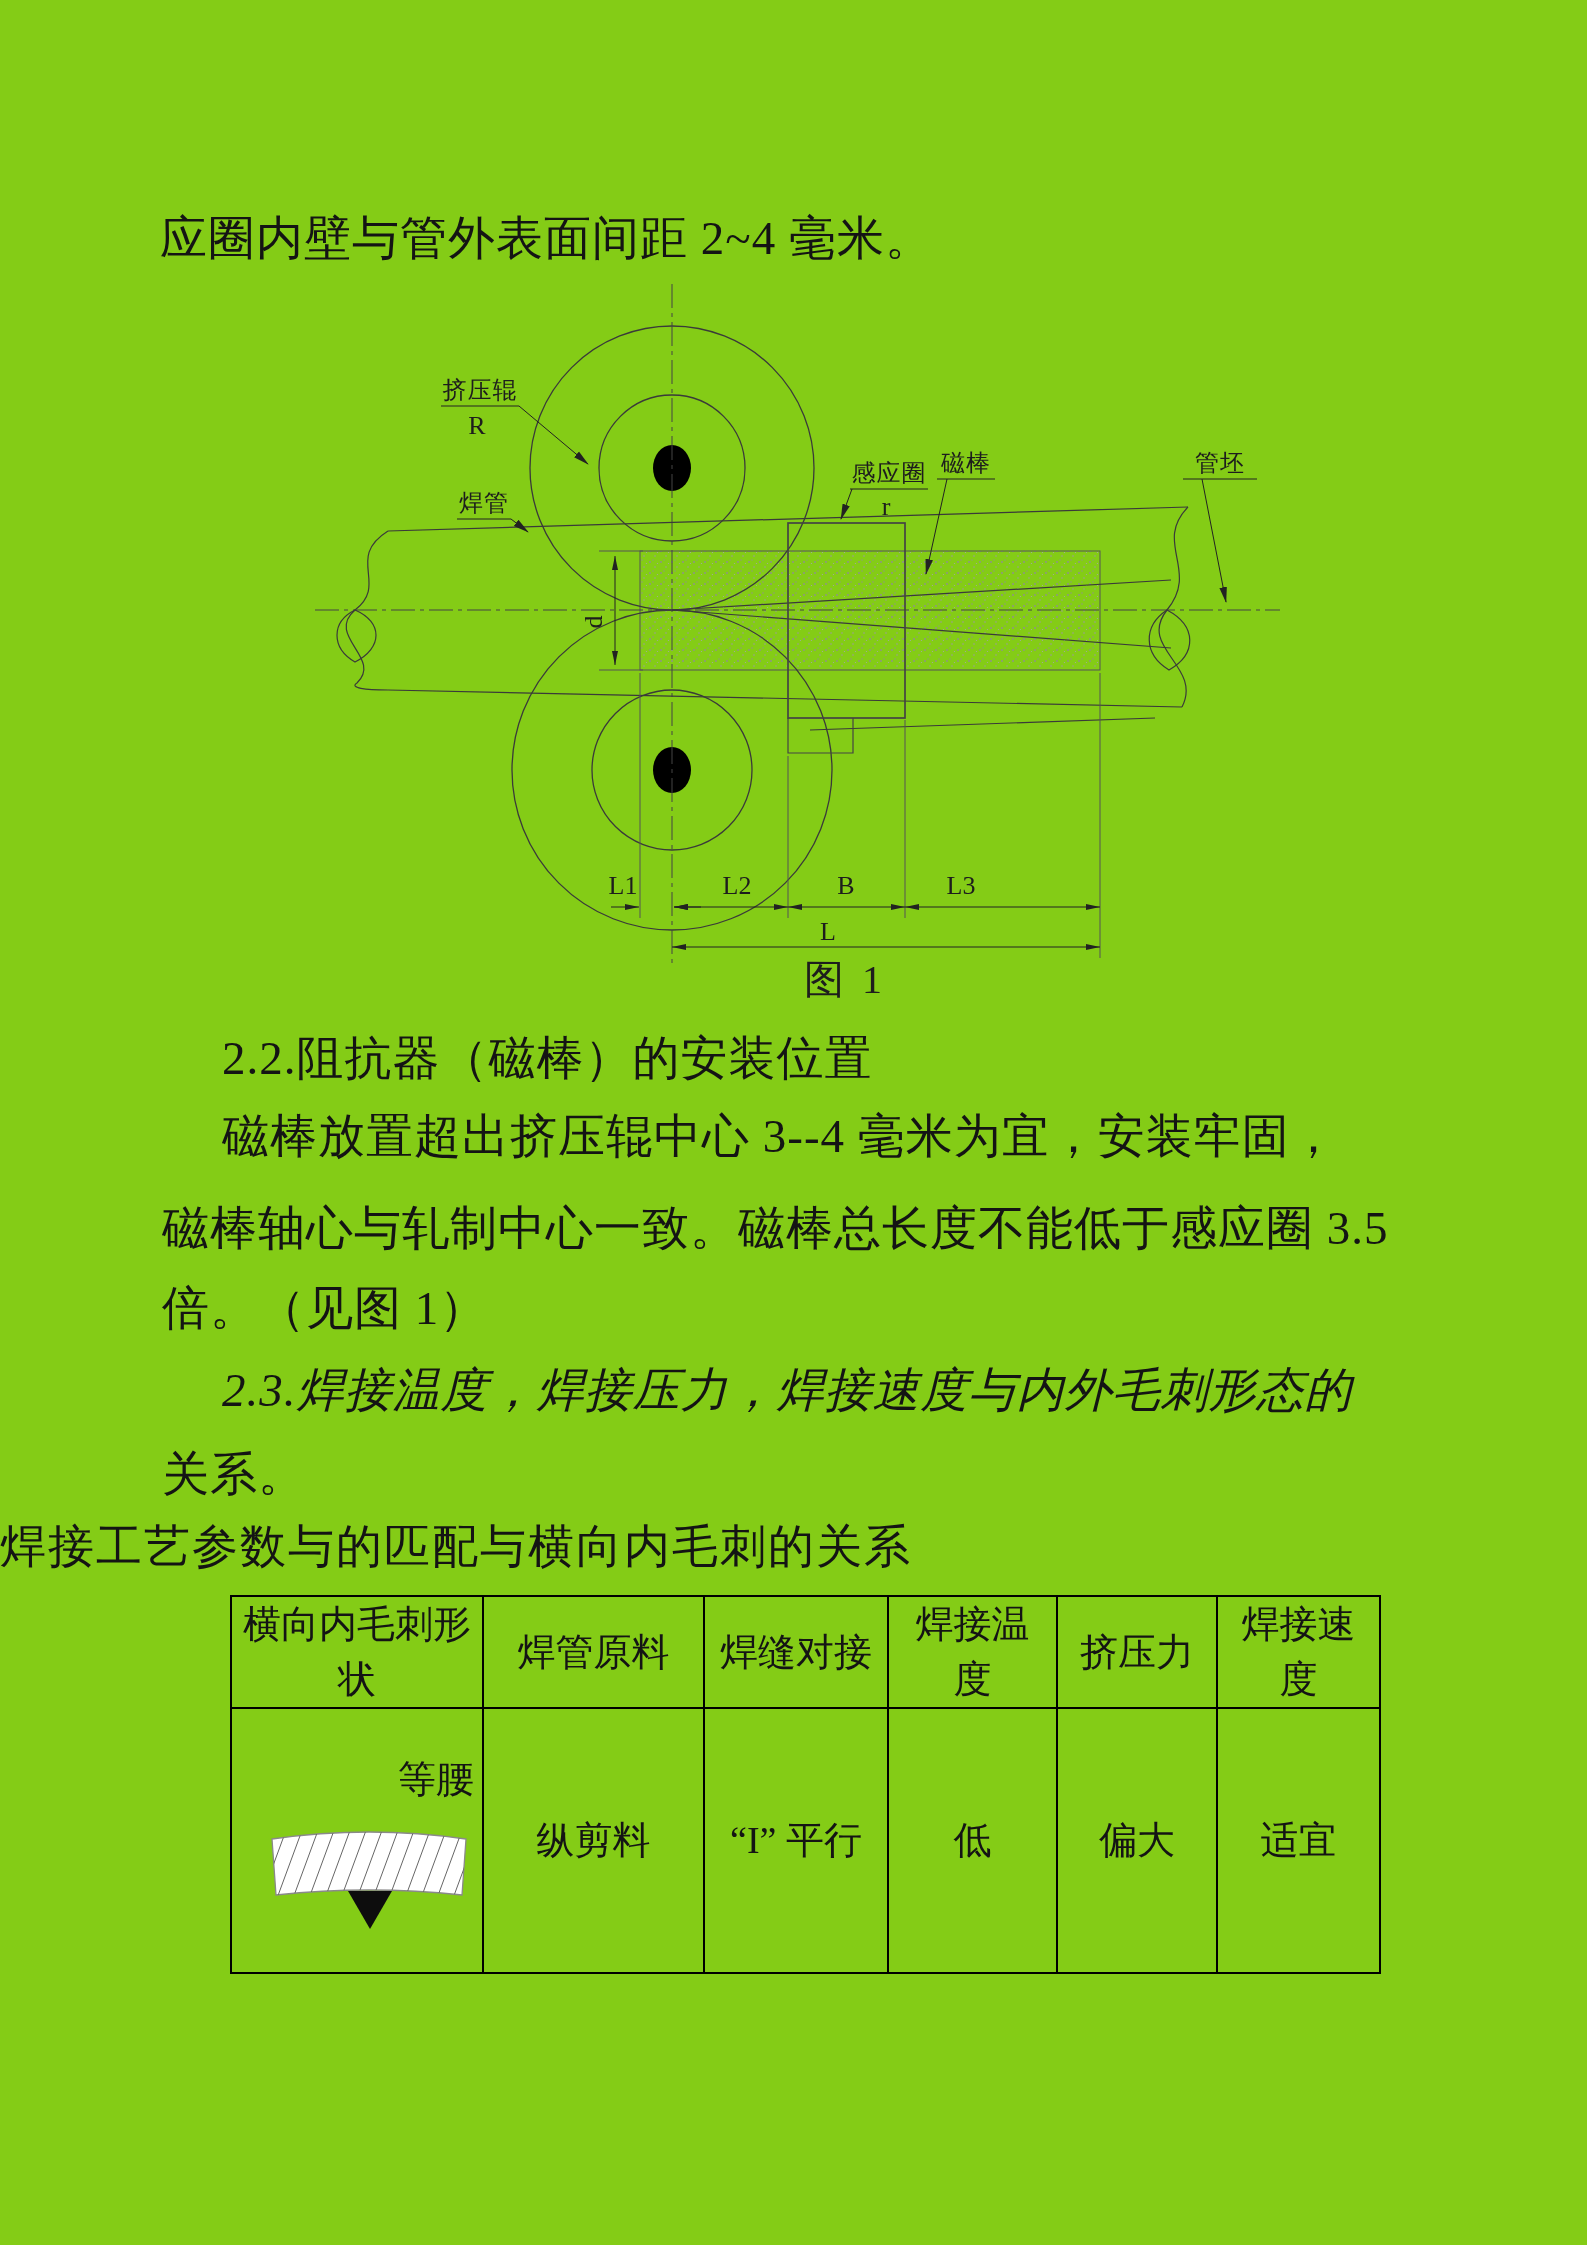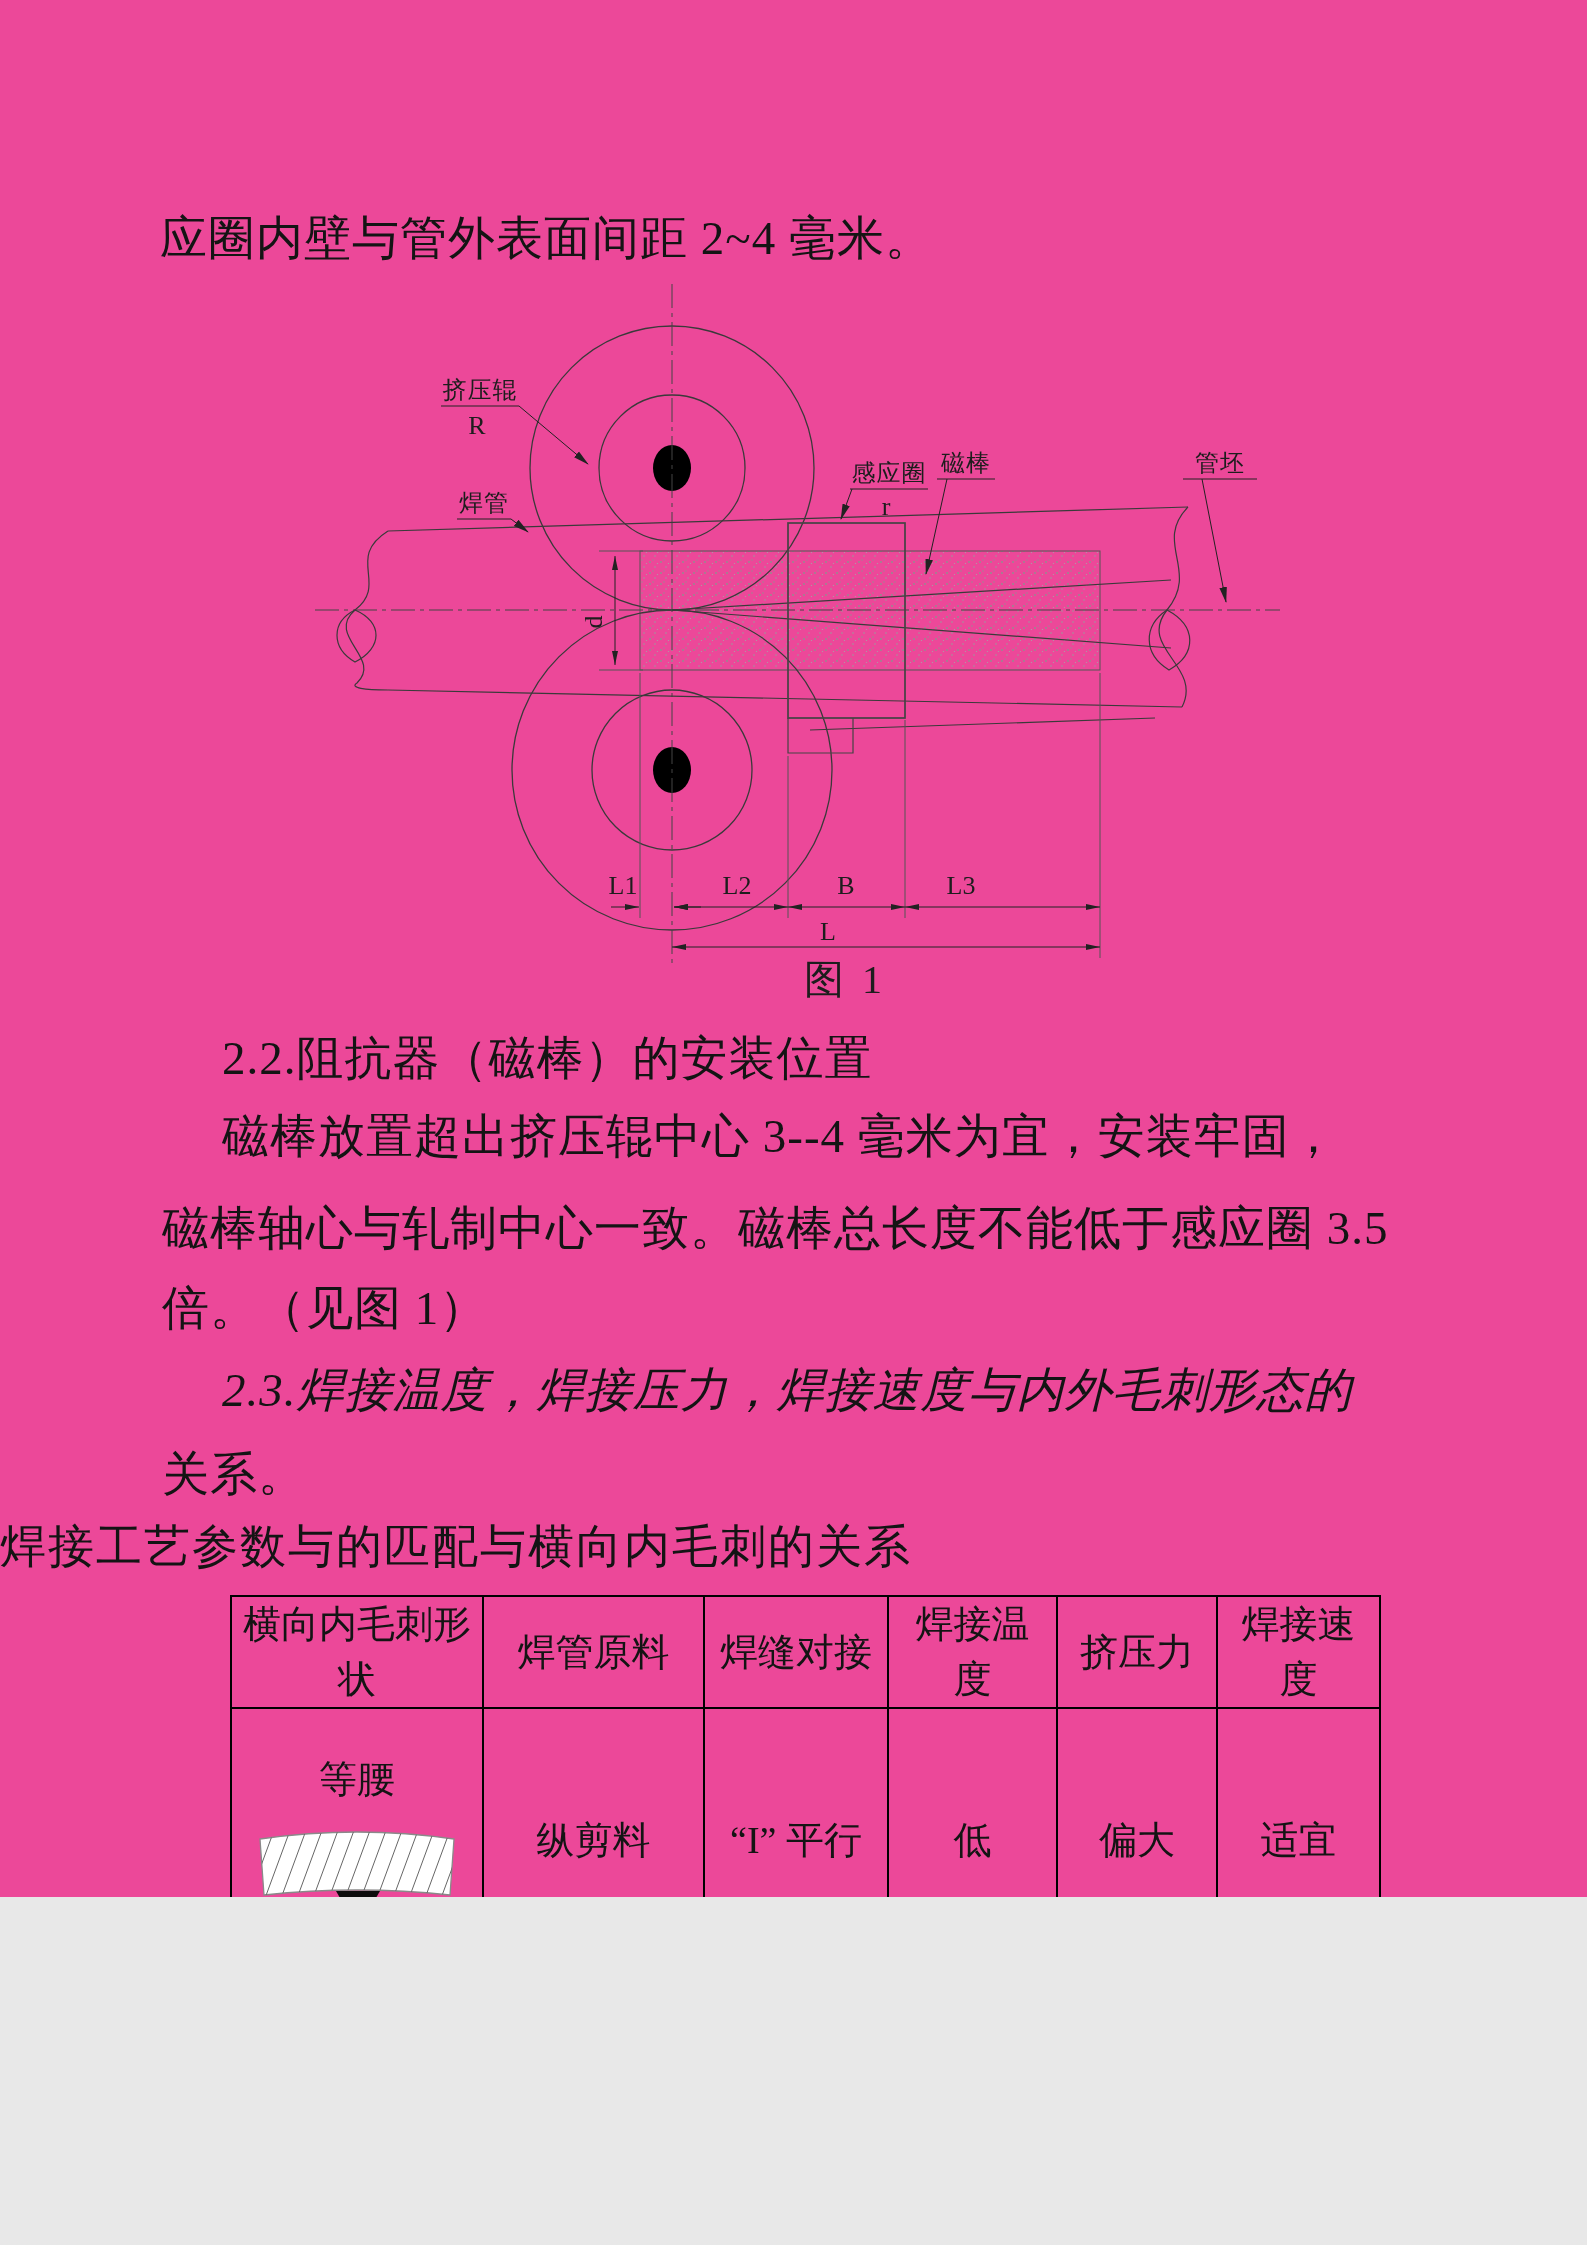--- a/index.html
+++ b/index.html
@@ -1,19 +1,19 @@
 <!DOCTYPE html>
 <html><head>
 <meta charset="utf-8">
 <style>
   html,body{margin:0;padding:0;background:#e8e8e8;}
   #page{
     position:relative;
-    width:1587px;height:1897px;
-    background:#ec4899;
+    width:1587px;height:2245px;
+    background:#84cc16;
     font-family:"Liberation Serif", serif;
     color:#111;
     overflow:hidden;
   }
   .bodyline{
     position:absolute;
     font-size:47px;
     line-height:64px;
     white-space:nowrap;
     letter-spacing:1px;
@@ -42,21 +42,21 @@
     color:#141414;
   }
   table.ptable td{
     border:2px solid #000;
     text-align:center;
     vertical-align:middle;
     padding:0 8px;
     line-height:1.45;
   }
   .shapecell{
-    display:flex;flex-direction:column;align-items:center;justify-content:center;
+    display:flex;flex-direction:column;align-items:flex-end;justify-content:center;
   }
   .shapecell .shapelabel{margin-bottom:10px;}
 </style>
 </head>
 <body>
 
 <div id="page">
 
   <div class="bodyline" style="left:160px;top:206px;">应圈内壁与管外表面间距 2~4 毫米。</div>
 

